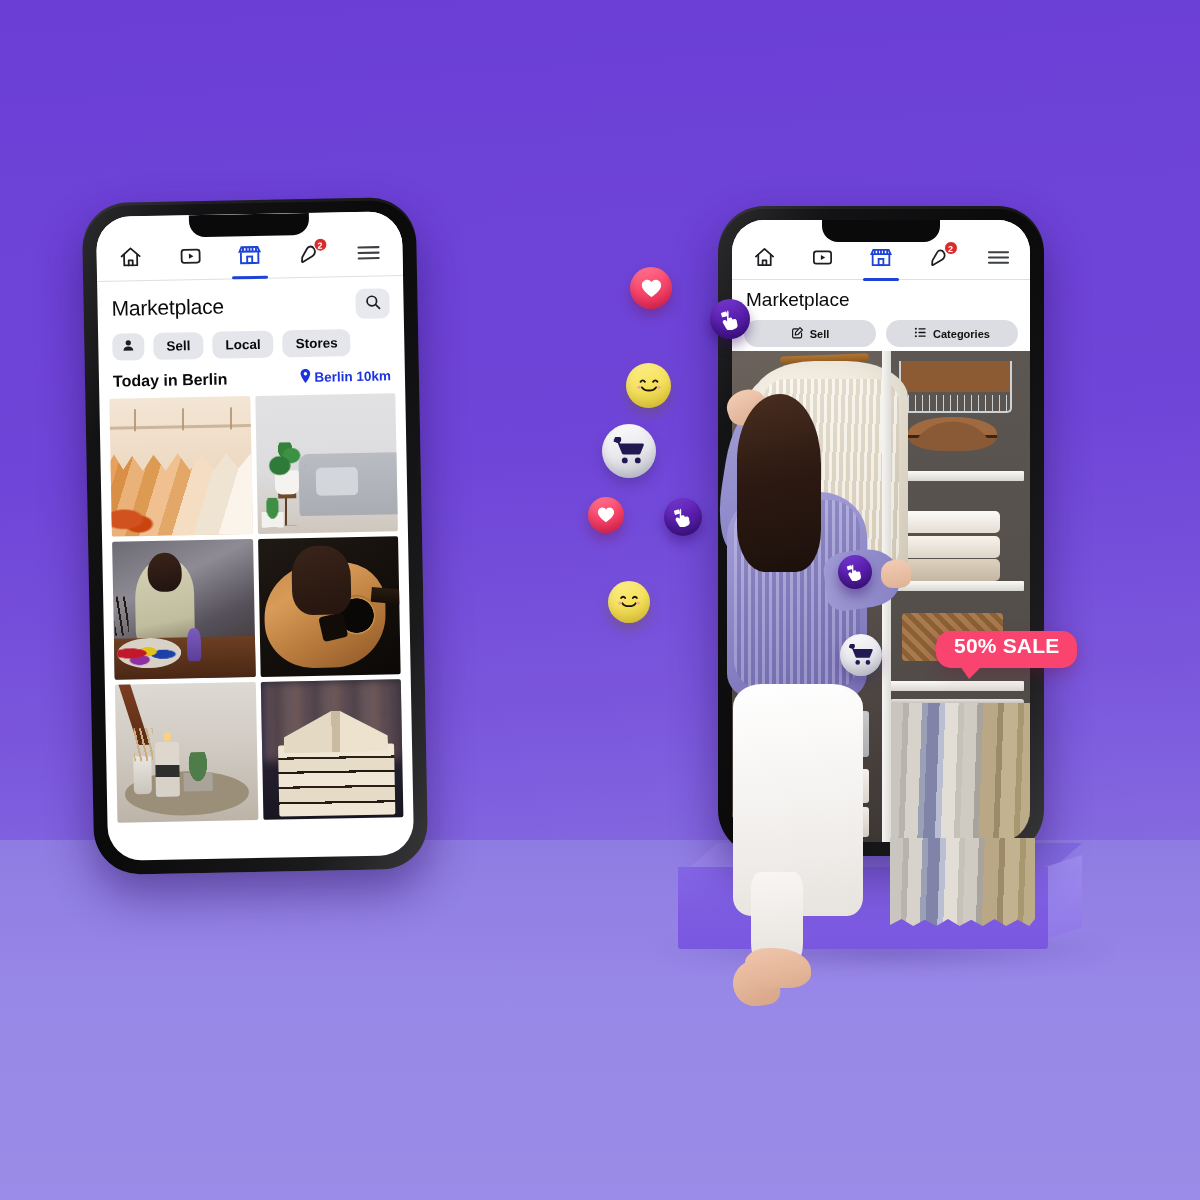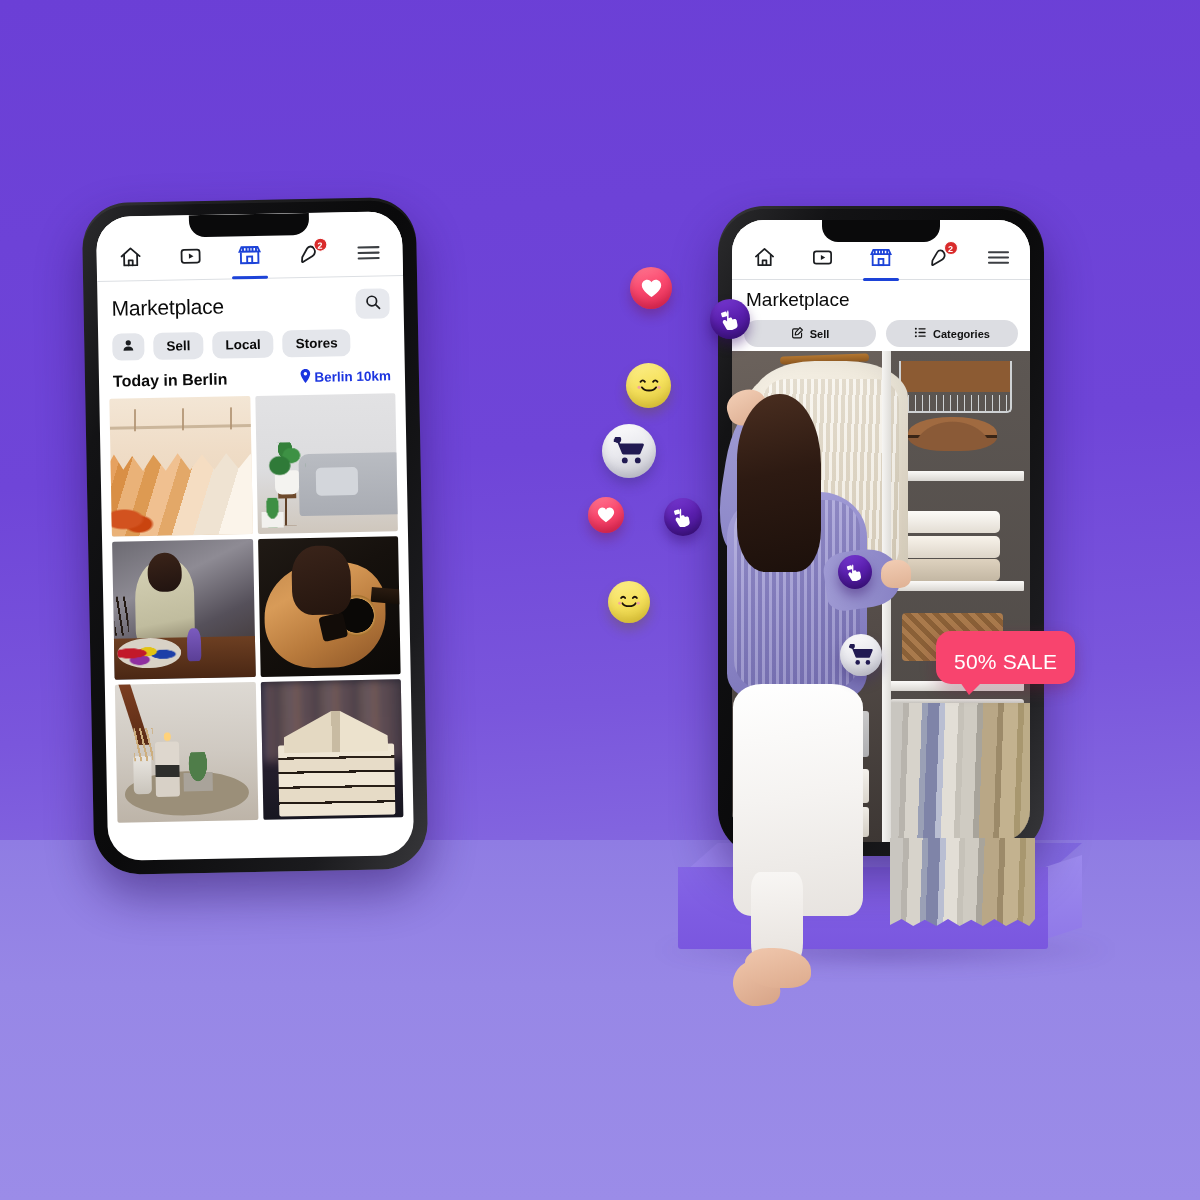--- a/index.html
+++ b/index.html
@@ -312,21 +312,21 @@
     background: linear-gradient(175deg,#f8f6f4,#e6e1dc); border-radius: 18% 18% 26% 26%; }
   .w-foot1 { position: absolute; left: 30px; top: 576px; width: 66px; height: 40px;
     background: linear-gradient(165deg,#f0c7ad,#ddab8d); border-radius: 36% 56% 34% 52%; }
   .w-foot2 { position: absolute; left: 18px; top: 588px; width: 46px; height: 46px;
     background: linear-gradient(160deg,#eec3a8,#d7a487); border-radius: 50% 34% 28% 48%; transform: rotate(-8deg); }
 
   
   .sale-badge { position: absolute; left: 936px; top: 631px; z-index: 70; }
   .sale-bubble {
     background: #f8446e; color: #fff; border-radius: 15px;
-    padding: 19px 18px 10px 18px; font-size: 21px; font-weight: 400; letter-spacing: .2px;
+    padding: 3px 18px 10px 18px; font-size: 21px; font-weight: 700; letter-spacing: .2px;
     box-shadow: 0 6px 16px rgba(120,20,60,.3);
   }
   .sale-tail { position: absolute; left: 24px; bottom: -11px; width: 0; height: 0;
     border-left: 9px solid transparent; border-right: 13px solid transparent;
     border-top: 13px solid #f8446e; }
 
   
   .bub { position: absolute; border-radius: 50%; z-index: 65;
     display: flex; align-items: center; justify-content: center; }
   .bub.heart { background: linear-gradient(160deg,#ff7c95 0%, #fb4a70 45%, #e22a52 100%);

